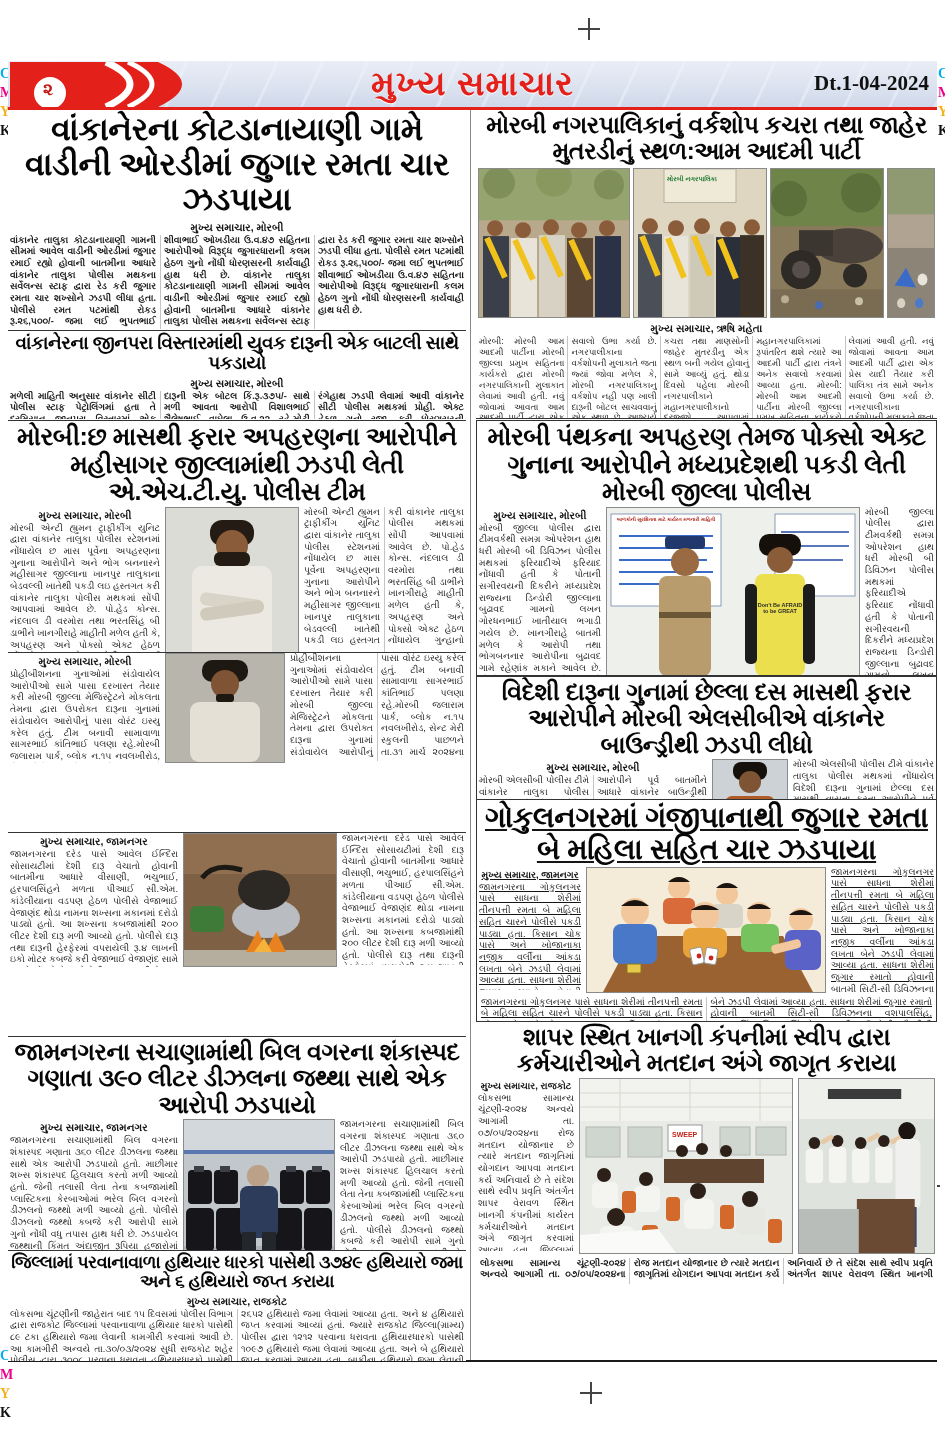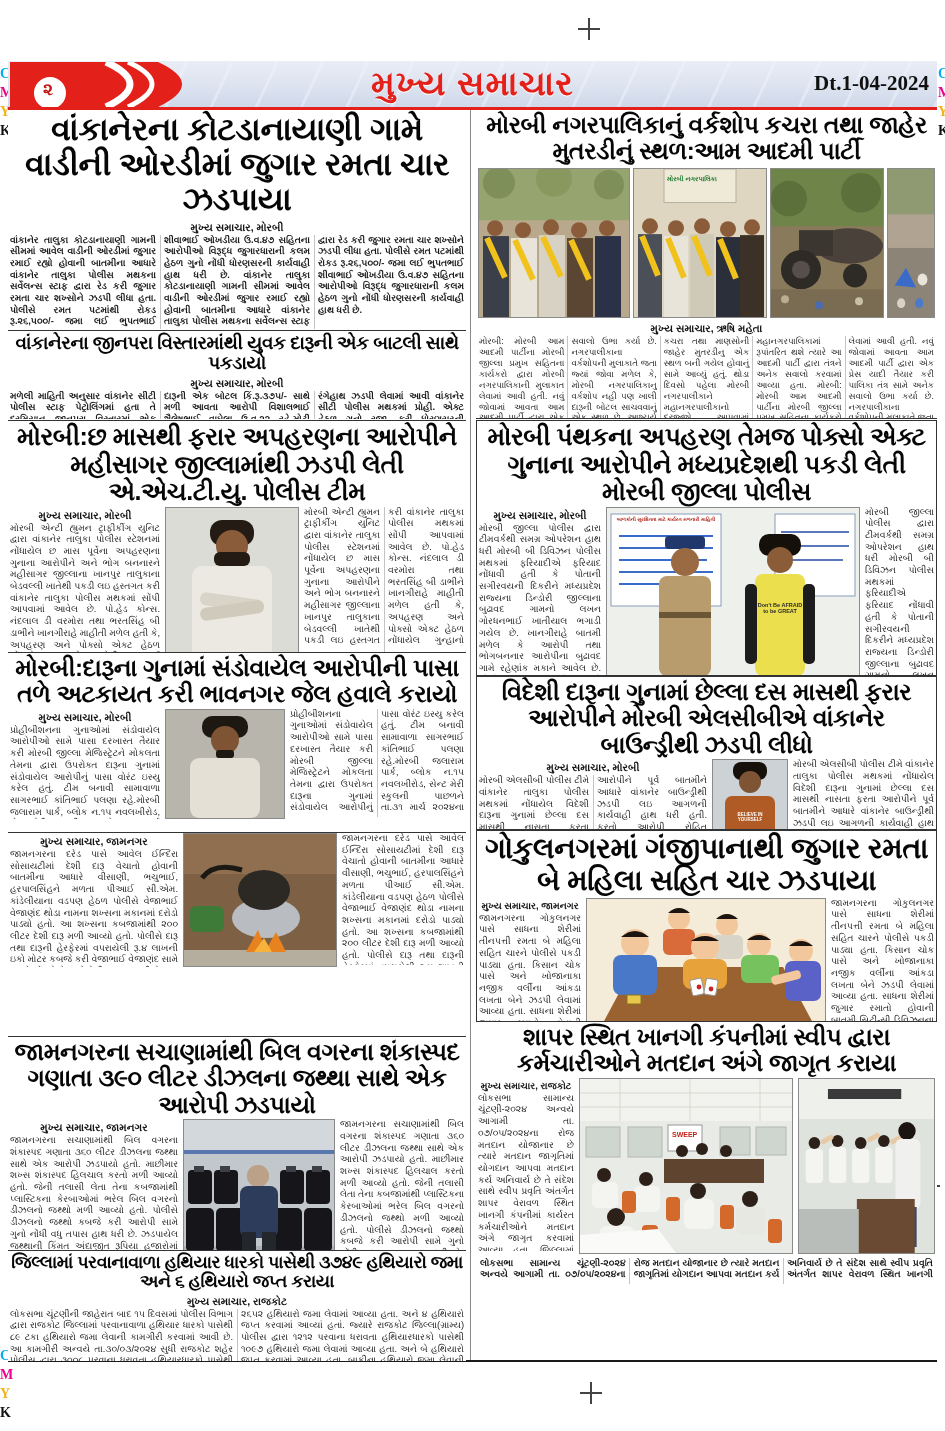--- a/index.html
+++ b/index.html
@@ -241,21 +241,20 @@
           <rect x="196" y="76" width="12" height="80" rx="5" fill="#1c1c1c"></rect>
         </svg>
         <div class="ov" style="left:8px;top:8px;width:102px;font-size:5px;color:#b02418;text-align:center;">બાળકોની સુરક્ષિતતા માટે કાર્યરત મળનારી માહિતી</div>
         <div class="ov" style="left:150px;top:94px;width:46px;font-size:5.5px;color:#2a2a2a;text-align:center;">Don't Be AFRAID to be GREAT</div>
       </div>
       <div class="bt" style="flex:1;height:168px;">મોરબી જીલ્લા પોલીસ દ્વારા ટીમવર્કથી સમગ્ર ઓપરેશન હાથ ધરી મોરબી બી ડિવિઝન પોલીસ મથકમાં ફરિયાદીએ ફરિયાદ નોંધાવી હતી કે પોતાની સગીરવયની દિકરીને મધ્યપ્રદેશ રાજ્યના ડિન્ડોરી જીલ્લાના બુઢાવદ ગામનો લખન ગોરધનભાઈ ખાતીયાલ ભગાડી ગયેલ છે. ખાનગીરાહે બાતમી મળેલ કે આરોપી તથા ભોગબનનાર આરોપીના બુઢાવદ ગામે રહેણાંક મકાને આવેલ છે. જેથી સદરહુ બાતમી આધારે મોરબી જીલ્લાના ટંકારા પો.સ્ટે.ના પો.સબ.ઇન્સ. પી.એન.સેડા તથા સ્ટાફ મધ્યપ્રદેશ રાજ્ય ખાતે જઈ આરોપી લખન ગોરધનભાઈ પંવાર ઉ.વ ૨૪ તથા ભોગબનનાર (ગામ-બુઢાવદ, તા-મહીદપુર, જી-ડિન્ડોરી એમ.પી.)ને પોતાના રહેણાંક મકાનેથી ઝડપી લઈ હસ્તગત કરી વાંકાનેર તાલુકા પોલીસ મથકમાં સોંપવામાં આવેલ છે.</div>
     </div>
   </div>
 
   <div class="story tline" style="left:8px;top:652px;width:458px;height:179px;">
-    <div class="hl hl3">મોરબી:દારૂના ગુનામાં સંડોવાયેલ આરોપીની પાસા તળે અટકાયત કરી ભાવનગર જેલ હવાલે કરાયો</div>
     <div class="row" style="height:112px;">
       <div style="width:150px;">
         <div class="by">મુખ્ય સમાચાર, મોરબી</div>
         <div class="bt" style="height:94px;">પ્રોહીબીશનના ગુનાઓમાં સંડોવાયેલ આરોપીઓ સામે પાસા દરખાસ્ત તૈયાર કરી મોરબી જીલ્લા મેજિસ્ટ્રેટને મોકલતા તેમના દ્વારા ઉપરોક્ત દારૂના ગુનામાં સંડોવાયેલ આરોપીનું પાસા વોરંટ ઇસ્યુ કરેલ હતું. ટીમ બનાવી સામાવાળા સાગરભાઈ કાંતિભાઈ પલણા રહે.મોરબી જલારામ પાર્ક, બ્લોક ન.૧૫ નવલખીરોડ, સેન્ટ મેરી સ્કુલની પાછળને તા.૩૧ માર્ચ ૨૦૨૪ના રોજ પાસા એકટ તળે પોતાના રહેણાંક મકાનેથી ઝડપી લઇ પાસા તળે ડીટેઇન કરી ભાવનગર જીલ્લા જેલ હવાલે કરાયેલ છે.</div>
       </div>
       <div class="ph" style="width:118px;height:108px;">
         <svg viewBox="0 0 118 108" preserveAspectRatio="none">
           <rect width="118" height="108" fill="#b8b5ac"></rect>
           <rect x="36" y="6" width="46" height="22" rx="10" fill="#1e1812"></rect>
           <circle cx="59" cy="30" r="14" fill="#7e5434"></circle>
@@ -303,21 +302,21 @@
           <ellipse cx="80" cy="56" rx="26" ry="20" fill="#2c2824"></ellipse>
           <path d="M58 36 Q30 28 18 44" stroke="#1c1814" stroke-width="5" fill="none"></path>
           <polygon points="62,118 74,96 82,116 92,98 102,118" fill="#e8821f"></polygon>
           <polygon points="70,118 80,104 88,118" fill="#f7b23c"></polygon>
         </svg>
       </div>
       <div class="bt" style="flex:1;height:132px;">જામનગરના દરેડ પાસે આવેલ ઈન્દિરા સોસાયટીમાં દેશી દારૂ વેચાતો હોવાની બાતમીના આધારે વીસાણી, ભચુભાઈ, હરપાલસિંહને મળતા પીઆઈ સી.એમ. કાંડેલીયાના વડપણ હેઠળ પોલીસે વેજાભાઈ વેજાણંદ થોડા નામના શખ્સના મકાનમાં દરોડો પાડ્યો હતો. આ શખ્સના કબજામાંથી ૨૦૦ લીટર દેશી દારૂ મળી આવ્યો હતો. પોલીસે દારૂ તથા દારૂની હેરફેરમાં વપરાયેલી રૂ.૪ લાખની ઇકો મોટર કબજે કરી વેજાભાઈ વેજાણંદ સામે ગુન્હો નોંધ્યો છે અને તેની ધરપકડ કરી છે.</div>
     </div>
   </div>
 
-  <div class="story boxed" style="left:476px;top:830px;width:459px;height:246px;">
+  <div class="story boxed" style="left:476px;top:799px;width:459px;height:246px;text-decoration:underline;">
     <div class="hl hl1" style="font-size:29px;">ગોકુલનગરમાં ગંજીપાનાથી જુગાર રમતા બે મહિલા સહિત ચાર ઝડપાયા</div>
     <div class="row" style="height:128px;">
       <div style="width:102px;">
         <div class="by" style="font-size:9.5px;">મુખ્ય સમાચાર, જામનગર</div>
         <div class="bt" style="height:108px;">જામનગરના ગોકુલનગર પાસે સાધના શેરીમાં તીનપત્તી રમતા બે મહિલા સહિત ચારને પોલીસે પકડી પાડ્યા હતા. કિસાન ચોક પાસે અને ખોજાનાકા નજીક વર્લીના આંકડા લખતા બેને ઝડપી લેવામાં આવ્યા હતા. સાધના શેરીમાં જુગાર રમાતો હોવાની બાતમી સિટી-સી ડિવિઝનના વશપાલસિંહ, યુવરાજસિંહ, શિવભદ્રસિંહને મળતા પીઆઈ જે.વી. ચૌધરીની સૂચના અને પીએમસઆઈ વી.બી. બસ્વસીયાના વડપણ હેઠળ છાપો પાડવામાં આવ્યો હતો. પોલીસે પટમાંથી રૂ.૧૦૪૭૦ રોકડા કબજે કરી જુગારધારાની કલમ-૧૨ હેઠળ ગુનો નોંધ્યો છે. ખોજાનાકા વિસ્તારમાંથી મહંમદયુસુફ વલીમામદ દરબદા ઉર્ફે દરબાર નામના શખ્સ વર્લીના આંકડા લખતો મળી આવ્યો હતો, તેની પાસેથી વર્લીના આંકડા લખેલી સ્લીપ અને રૂ.૩૪૫૦ મળી આવ્યા હતા.</div>
       </div>
       <div class="ph" style="width:238px;height:124px;">
         <svg viewBox="0 0 238 124" preserveAspectRatio="none">
           <rect width="238" height="124" fill="#f4ecd9"></rect>
           <circle cx="92" cy="20" r="11" fill="#f2c79c"></circle>

